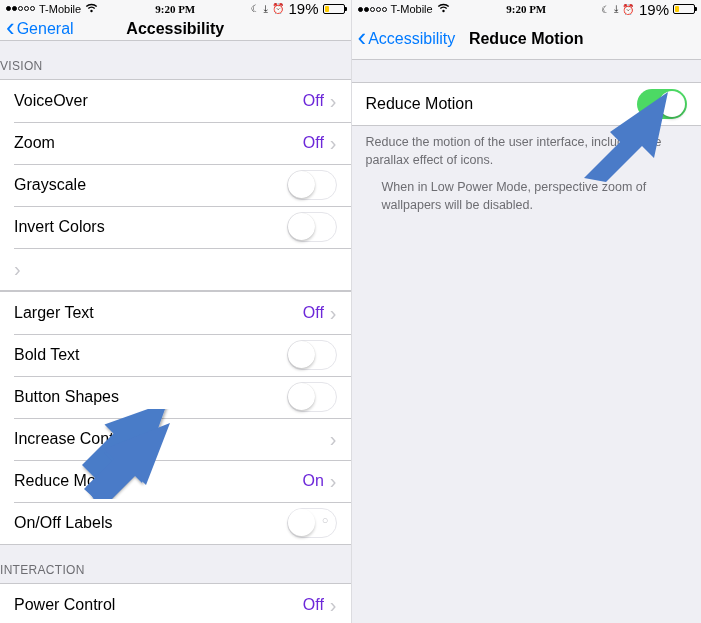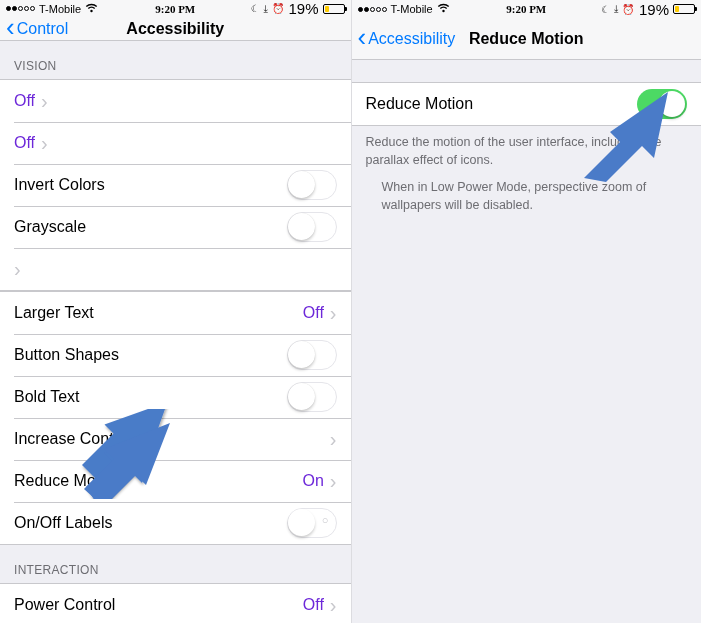--- a/index.html
+++ b/index.html
@@ -22,21 +22,21 @@
   .sb-pct { font-size: 15px; }
   .moon, .lock, .alarm { font-size: 10px; }
 
   
   .navbar { height: 42px; background: #f7f7f8; border-bottom: 1px solid #c8c8cc; display: flex; align-items: center; position: relative; }
   .nav-back { display: flex; align-items: center; color: #007aff; font-size: 16px; padding-left: 6px; gap: 2px; }
   .nav-back .chev { font-size: 26px; font-weight: 300; line-height: 1; margin-top: -3px; }
   .nav-title { position: absolute; left: 50%; transform: translateX(-50%); font-size: 16px; font-weight: 600; }
 
   
-  .section-header { font-size: 12px; color: #6d6d72; padding: 18px 14px 6px; text-transform: uppercase; letter-spacing: 0.3px; }
+  .section-header { font-size: 12px; color: #6d6d72; padding: 18px 0 6px; text-transform: uppercase; letter-spacing: 0.3px; }
   .group { background: #fff; border-top: 1px solid #c8c8cc; border-bottom: 1px solid #c8c8cc; }
   .row { display: flex; align-items: center; height: 42px; padding: 0 14px; position: relative; font-size: 16px; }
   .row + .row::before { content: ""; position: absolute; left: 14px; right: 0; top: 0; height: 1px; background: #c8c8cc; }
   .row .label { flex: 1; color: #000; }
   .row .value { color: #6d28d9; font-size: 16px; margin-right: 6px; }
   .chevron { color: #c7c7cc; font-size: 20px; font-weight: 300; }
   .spacer { height: 28px; }
   .footer { font-size: 12.5px; color: #6d6d72; padding: 8px 14px 0; line-height: 1.4; }
   .footer p + p { margin-top: 10px; margin-left: 16px; }
 
@@ -84,68 +84,70 @@
         <span class="sb-pct">19%</span>
         <span class="battery">
             <span class="fill"></span>
           </span>
       </span>
     </div>
 
     <div class="navbar">
       <div class="nav-back">
         <span class="chev">‹</span>
-        <span>Control</span>
+        <span>General</span>
       </div>
       <div class="nav-title">Accessibility</div>
     </div>
 
     <div class="section-header">VISION</div>
     <div class="group">
       <div class="row">
-        <span class="value">Off</span>
-        <span class="chevron">›</span>
-      </div>
-      <div class="row">
-        <span class="value">Off</span>
-        <span class="chevron">›</span>
+        <span class="label">VoiceOver</span>
+        <span class="value">Off</span>
+        <span class="chevron">›</span>
+      </div>
+      <div class="row">
+        <span class="label">Zoom</span>
+        <span class="value">Off</span>
+        <span class="chevron">›</span>
+      </div>
+      <div class="row">
+        <span class="label">Grayscale</span>
+        <span class="switch off">
+            <span class="knob"></span>
+          </span>
       </div>
       <div class="row">
         <span class="label">Invert Colors</span>
         <span class="switch off">
             <span class="knob"></span>
           </span>
       </div>
       <div class="row">
-        <span class="label">Grayscale</span>
-        <span class="switch off">
-            <span class="knob"></span>
-          </span>
-      </div>
-      <div class="row">
         <span class="chevron">›</span>
       </div>
     </div>
 
     <div class="spacer"></div>
 
     <div class="group">
       <div class="row">
         <span class="label">Larger Text</span>
         <span class="value">Off</span>
         <span class="chevron">›</span>
       </div>
       <div class="row">
+        <span class="label">Bold Text</span>
+        <span class="switch off">
+            <span class="knob"></span>
+          </span>
+      </div>
+      <div class="row">
         <span class="label">Button Shapes</span>
-        <span class="switch off">
-            <span class="knob"></span>
-          </span>
-      </div>
-      <div class="row">
-        <span class="label">Bold Text</span>
         <span class="switch off">
             <span class="knob"></span>
           </span>
       </div>
       <div class="row">
         <span class="label">Increase Contrast</span>
         <span class="chevron">›</span>
       </div>
       <div class="row">
         <span class="label">Reduce Motion</span>

